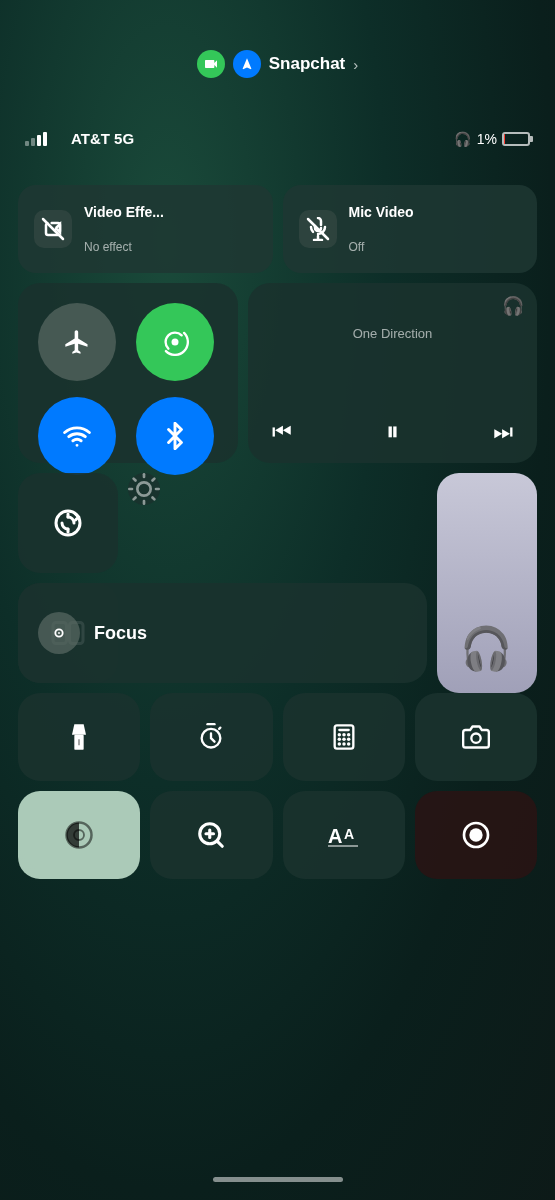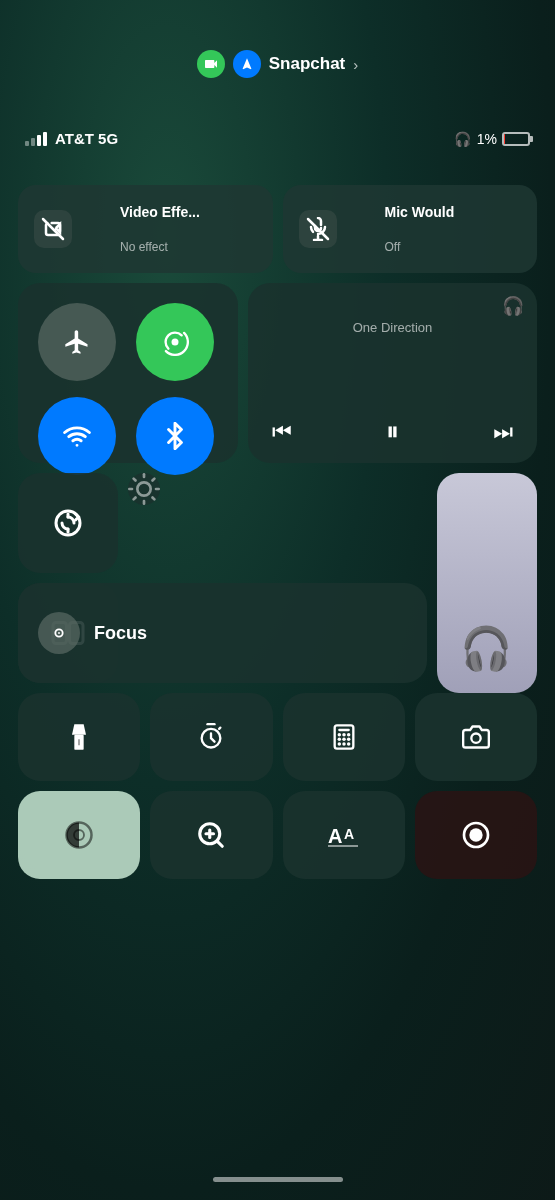--- a/index.html
+++ b/index.html
@@ -62,21 +62,21 @@
       left: 25px;
       right: 25px;
       display: flex;
       align-items: center;
       justify-content: space-between;
     }
 
     .signal-carrier {
       display: flex;
       align-items: center;
-      gap: 8px;
+      gap: 24px;
       font-size: 15px;
       font-weight: 600;
       color: white;
     }
 
     .signal-bars {
       display: flex;
       align-items: flex-end;
       gap: 2px;
     }
@@ -152,21 +152,20 @@
       border-radius: 18px;
       display: flex;
       align-items: center;
       cursor: pointer;
     }
 
     .tile-small {
       flex: 1;
       padding: 16px;
       height: 88px;
-      gap: 36px;
     }
 
     .tile-icon-area {
       width: 38px;
       height: 38px;
       display: flex;
       align-items: center;
       justify-content: center;
       background: rgba(50, 70, 65, 0.8);
       border-radius: 10px;
@@ -251,21 +250,21 @@
       font-size: 16px;
       font-weight: 700;
       color: white;
       text-align: center;
     }
 
     .music-artist {
       font-size: 13px;
       color: rgba(255,255,255,0.6);
       text-align: center;
-      margin-top: 11px;
+      margin-top: 17px;
     }
 
     .music-controls {
       display: flex;
       align-items: center;
       justify-content: space-between;
       padding: 0 8px;
     }
 
     .music-btn {
@@ -483,21 +482,21 @@
         <svg width="24" height="24" viewBox="0 0 24 24" fill="none" stroke="white" stroke-width="2.5" stroke-linecap="round">
           <line x1="2" y1="2" x2="22" y2="22"></line>
           <path d="M12 1a3 3 0 013 3v4"></path>
           <path d="M9 9v2a3 3 0 006 0"></path>
           <path d="M19 10a7 7 0 01-7 7M5 10a7 7 0 002.05 4.95"></path>
           <line x1="12" y1="19" x2="12" y2="23"></line>
           <line x1="8" y1="23" x2="16" y2="23"></line>
         </svg>
       </div>
       <div class="tile-text">
-        <div class="tile-title">Mic Would</div>
+        <div class="tile-title">Mic Video</div>
         <div class="tile-subtitle">Off</div>
       </div>
     </div>
   </div>
 
   <div class="row-2">
     <div class="connectivity-tile">
       <div class="connectivity-grid">
         <div class="conn-btn gray">
           <svg width="28" height="28" viewBox="0 0 24 24" fill="white">

